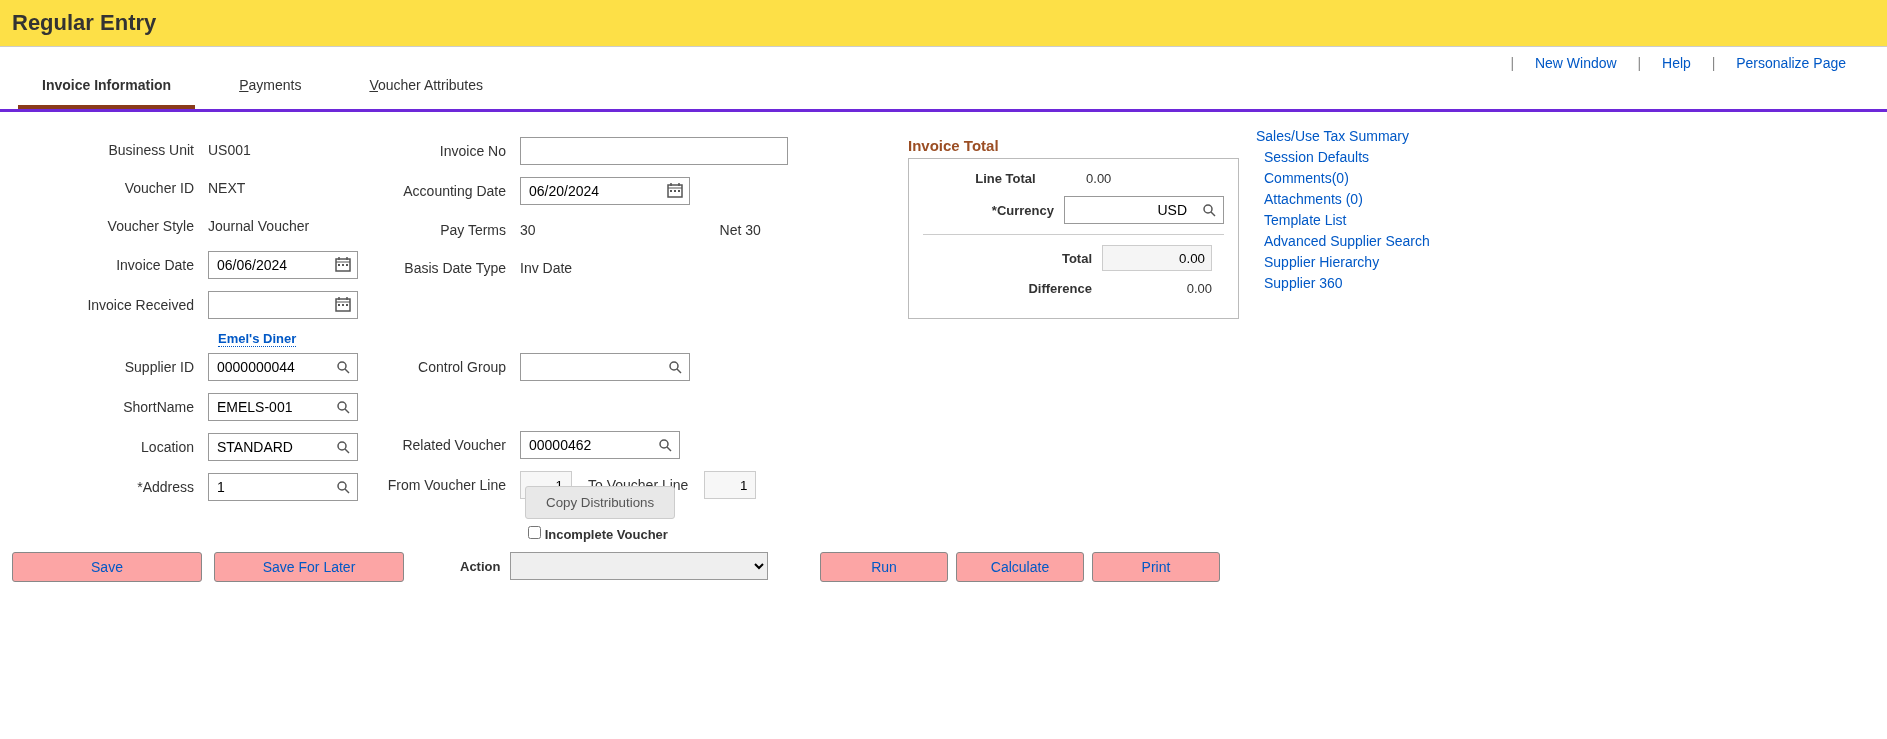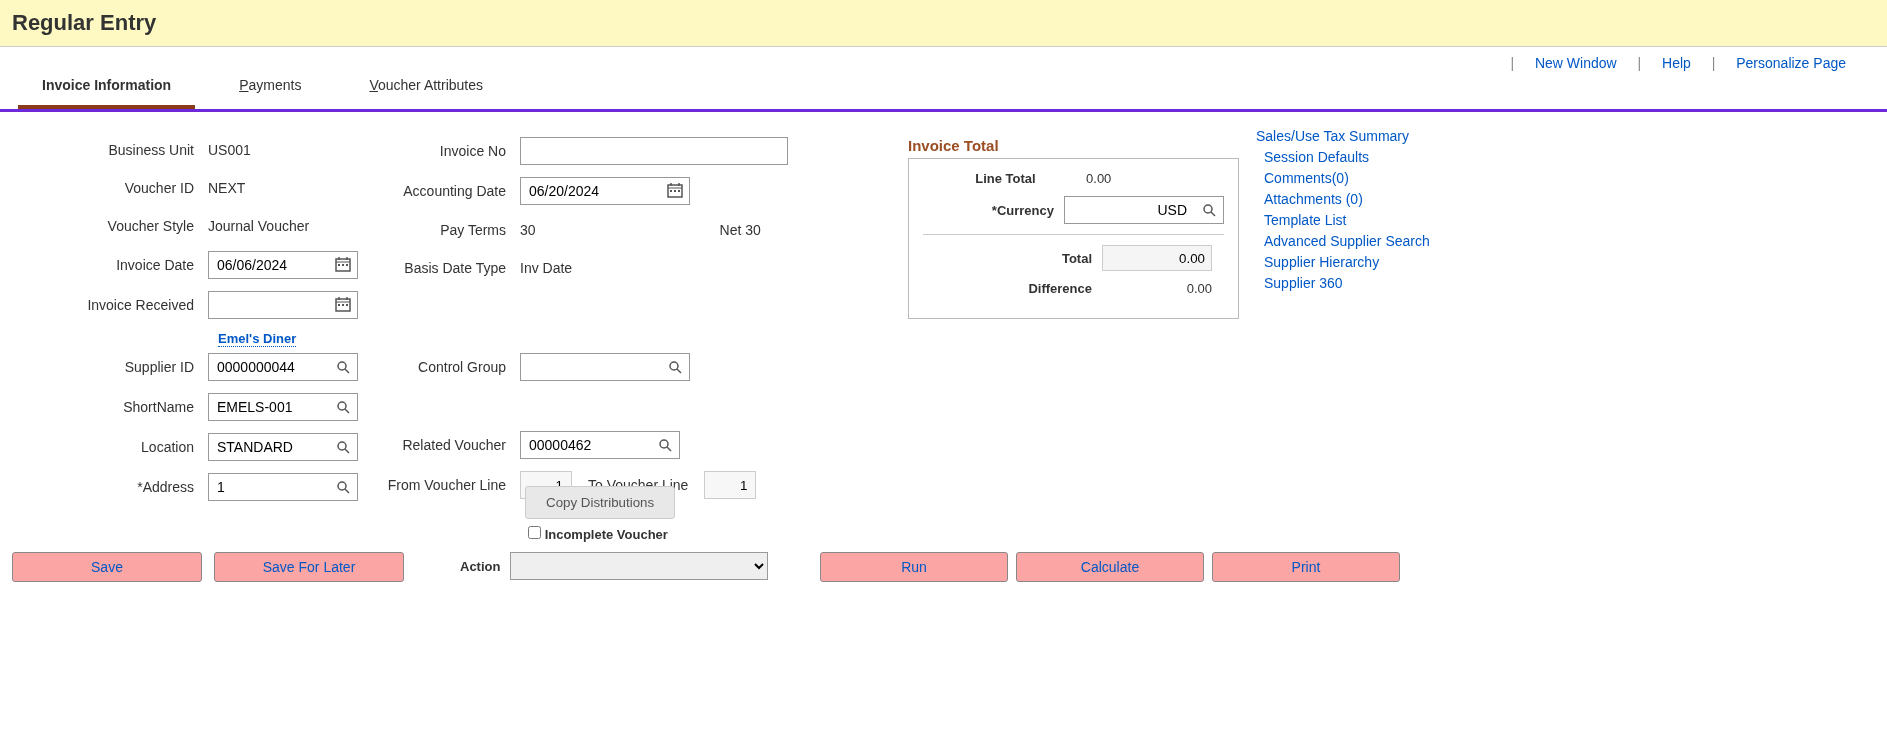--- a/index.html
+++ b/index.html
@@ -7,21 +7,21 @@
   margin: 0;
   padding: 0;
 }
 body {
   font-family: Arial, sans-serif;
   font-size: 13px;
   color: #333;
   background: #fff;
 }
 .header-bar {
-  background: #fef9c3;
+  background: #fde047;
   padding: 10px 12px;
   border-bottom: 1px solid #ccc;
 }
 .header-bar h1 {
   font-size: 22px;
   font-weight: bold;
 }
 .top-links {
   text-align: right;
   padding: 8px 30px 0 0;
@@ -192,21 +192,21 @@
   gap: 12px;
 }
 .bottom-row .btn { width: 190px; }
 .run-row {
   position: absolute;
   left: 820px;
   top: 440px;
   display: flex;
   gap: 8px;
 }
-.run-row .btn { width: 188px; }
+.run-row .btn { width: 128px; }
 .action-wrap {
   position: absolute;
   left: 460px;
   top: 440px;
   display: flex;
   align-items: center;
 }
 .action-wrap select {
   border: 1px solid #999;
   height: 28px;

